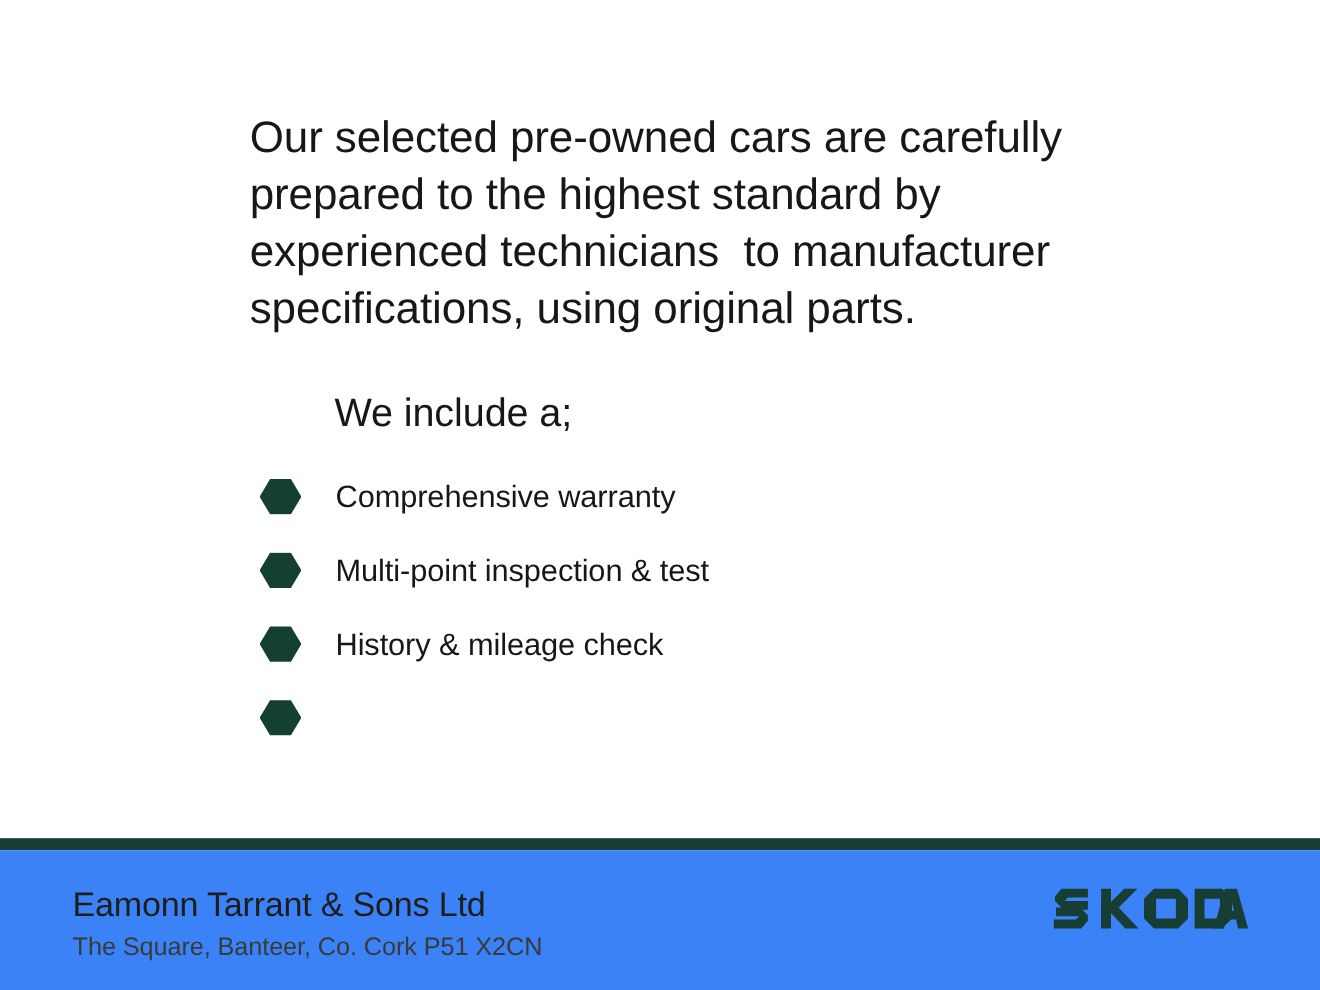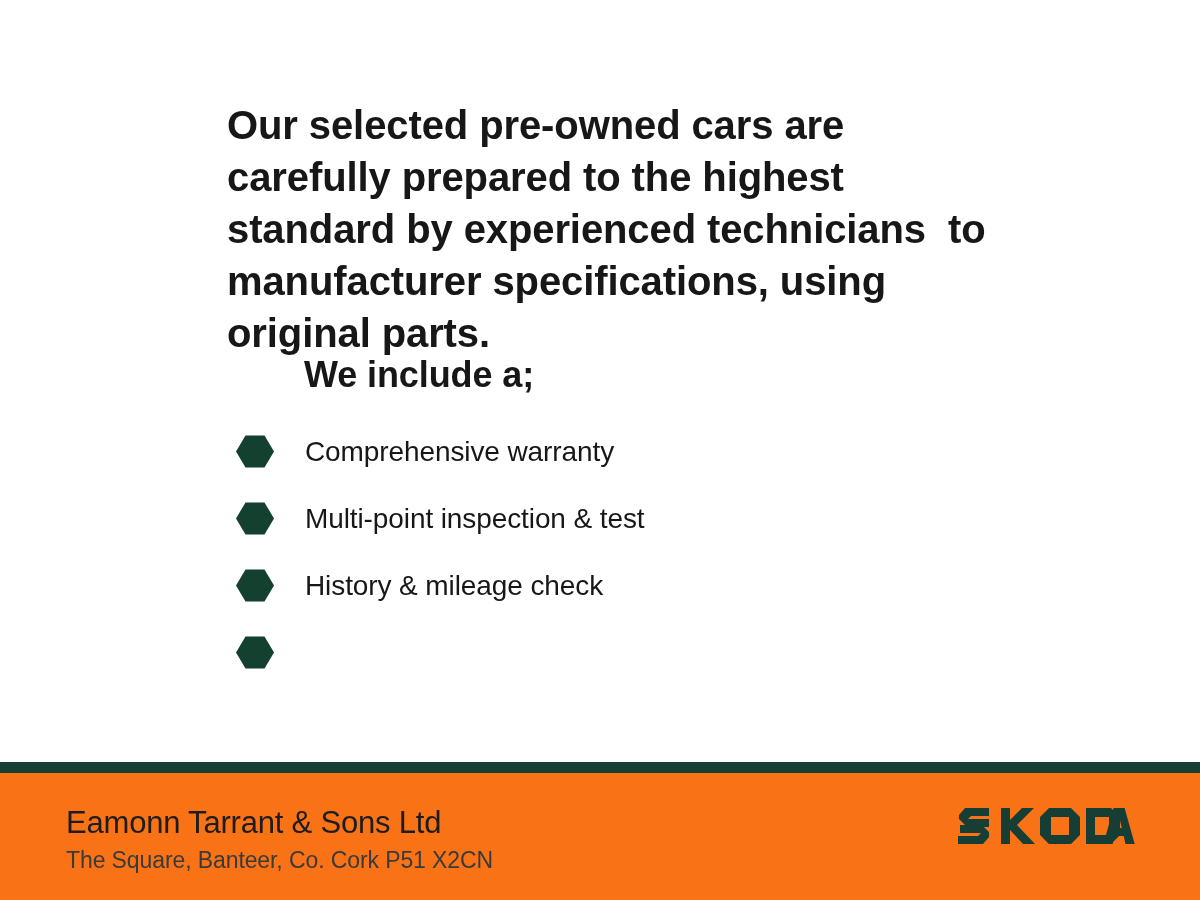--- a/index.html
+++ b/index.html
@@ -33,33 +33,33 @@
   }
 
   .headline {
     position: absolute;
     left: 227px;
     top: 99px;
     width: 790px;
     font-size: 40px;
     line-height: 52px;
     color: #171717;
-    font-weight: 700;
+    font-weight: 400;
     letter-spacing: -0.1px;
     white-space: pre-wrap;
   }
 
   .include-line {
     position: absolute;
     left: 304px;
     top: 352px;
     font-size: 36px;
     line-height: 46px;
     color: #171717;
-    font-weight: 700;
+    font-weight: 400;
     letter-spacing: -0.1px;
   }
 
   .bullet-list {
     position: absolute;
     left: 236px;
     top: 418px;
     width: 800px;
     margin: 0;
     padding: 0;
@@ -101,21 +101,21 @@
     background: #173e35;
   }
 
   
   .footer {
     position: absolute;
     left: 0;
     top: 773px;
     width: 1200px;
     height: 127px;
-    background: #f97316;
+    background: #3b82f6;
   }
 
   .dealer-block {
     position: absolute;
     left: 66px;
     top: 31px;
   }
 
   .dealer-name {
     font-size: 31px;

